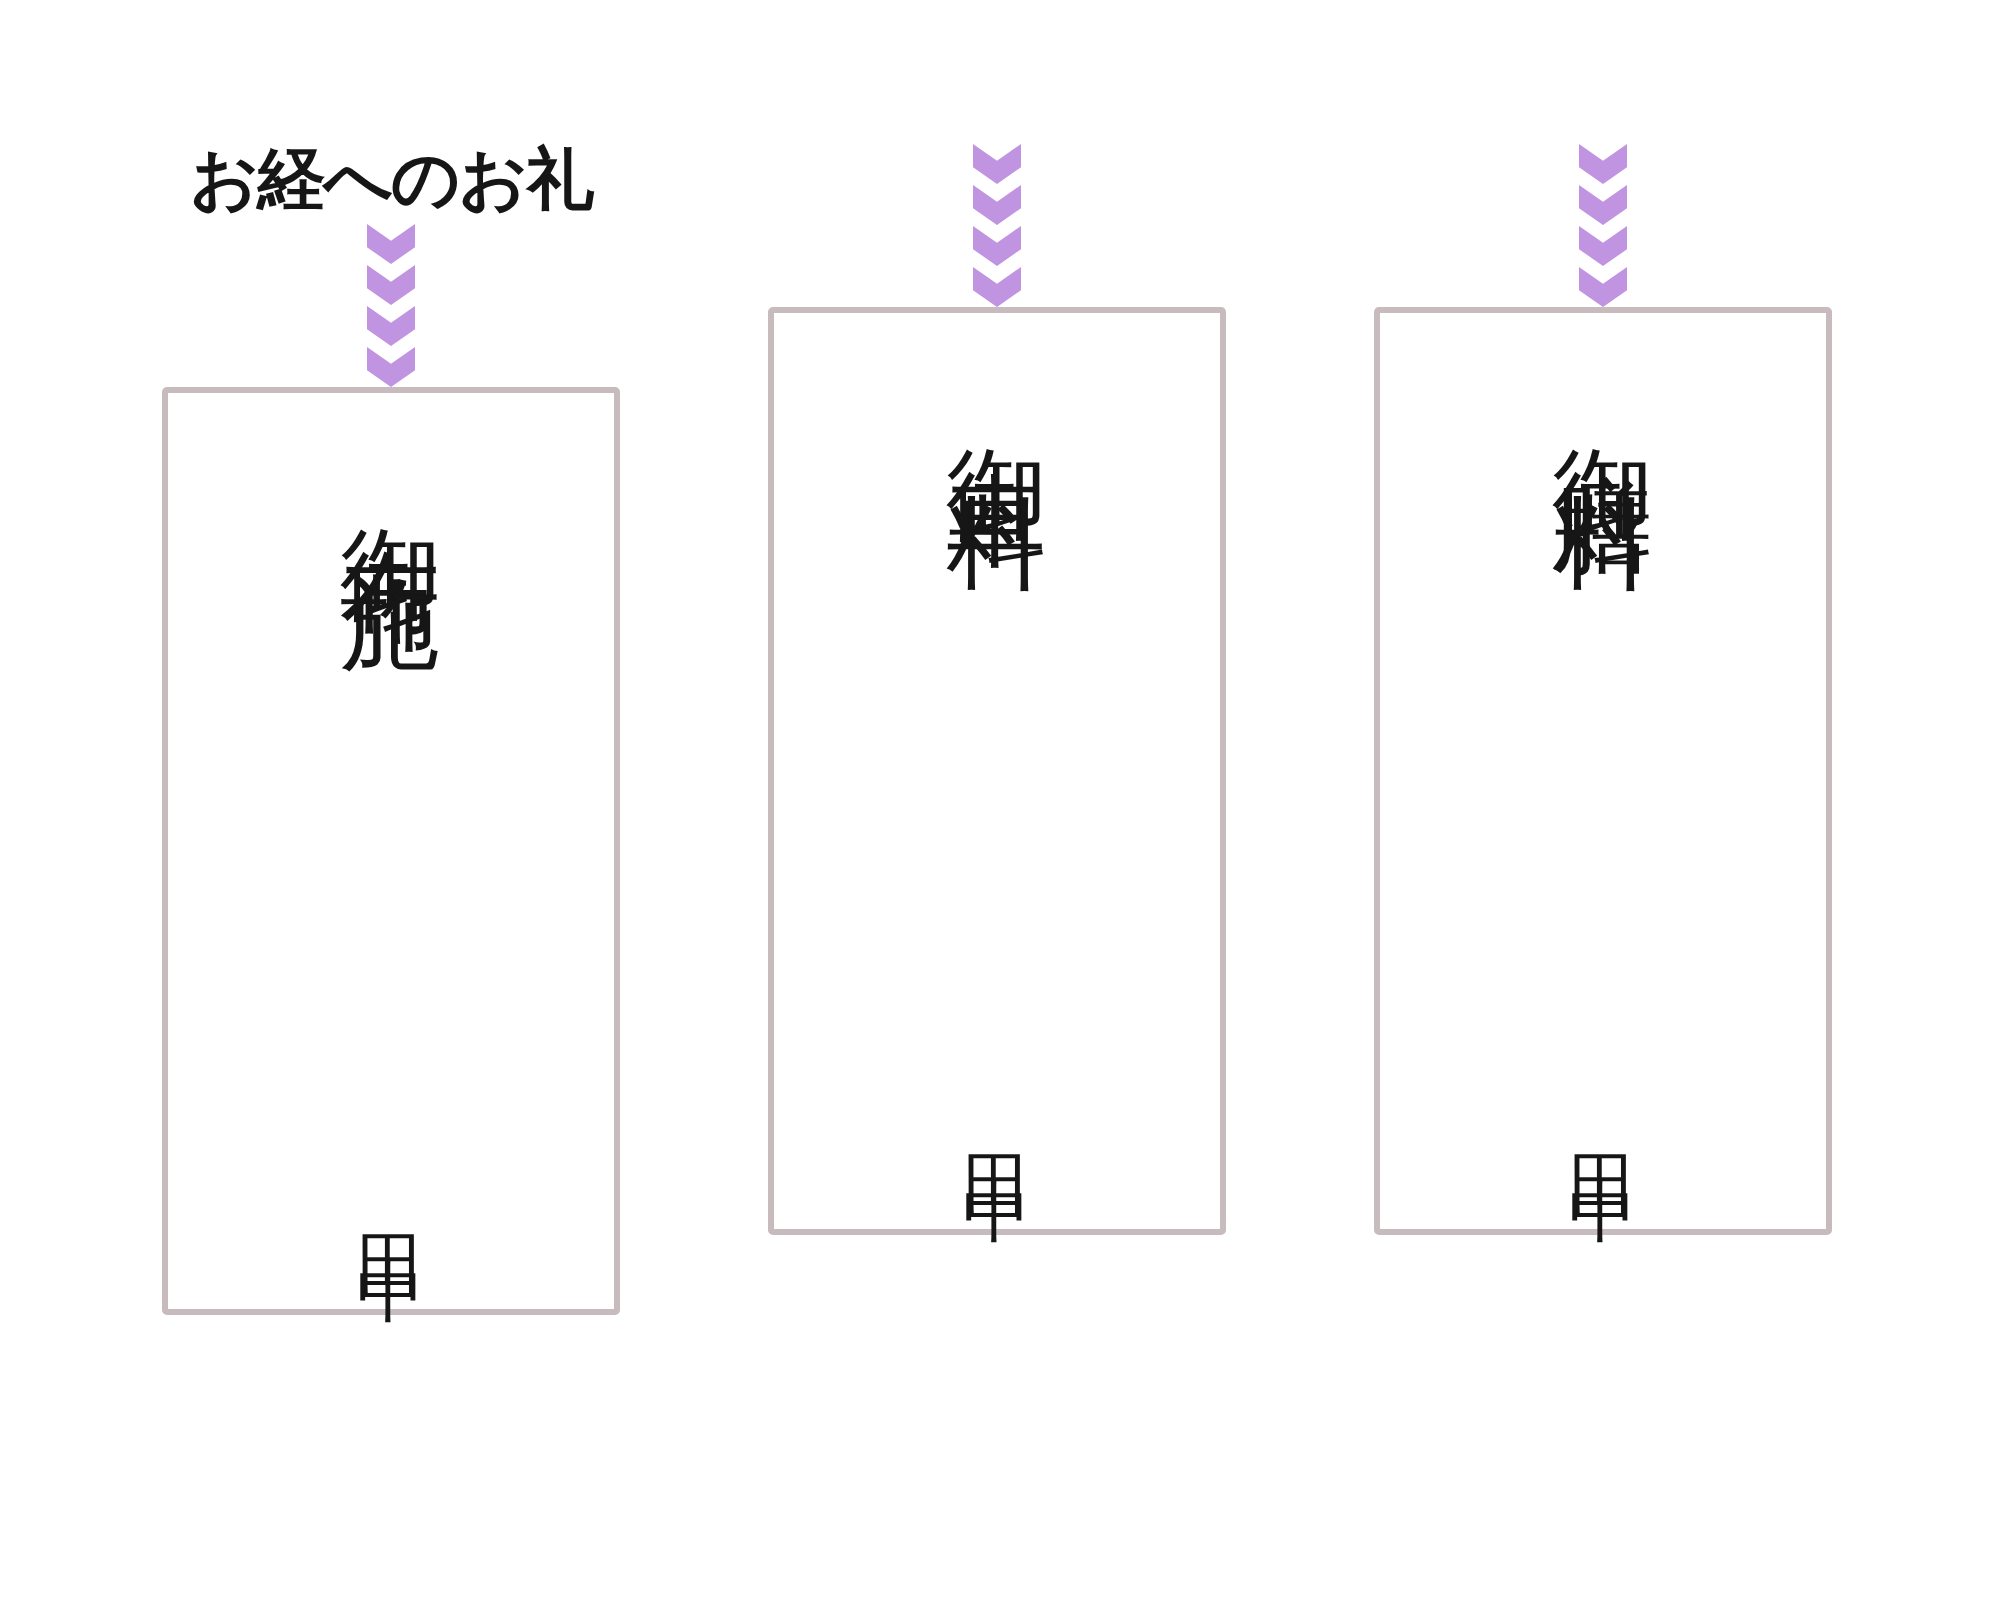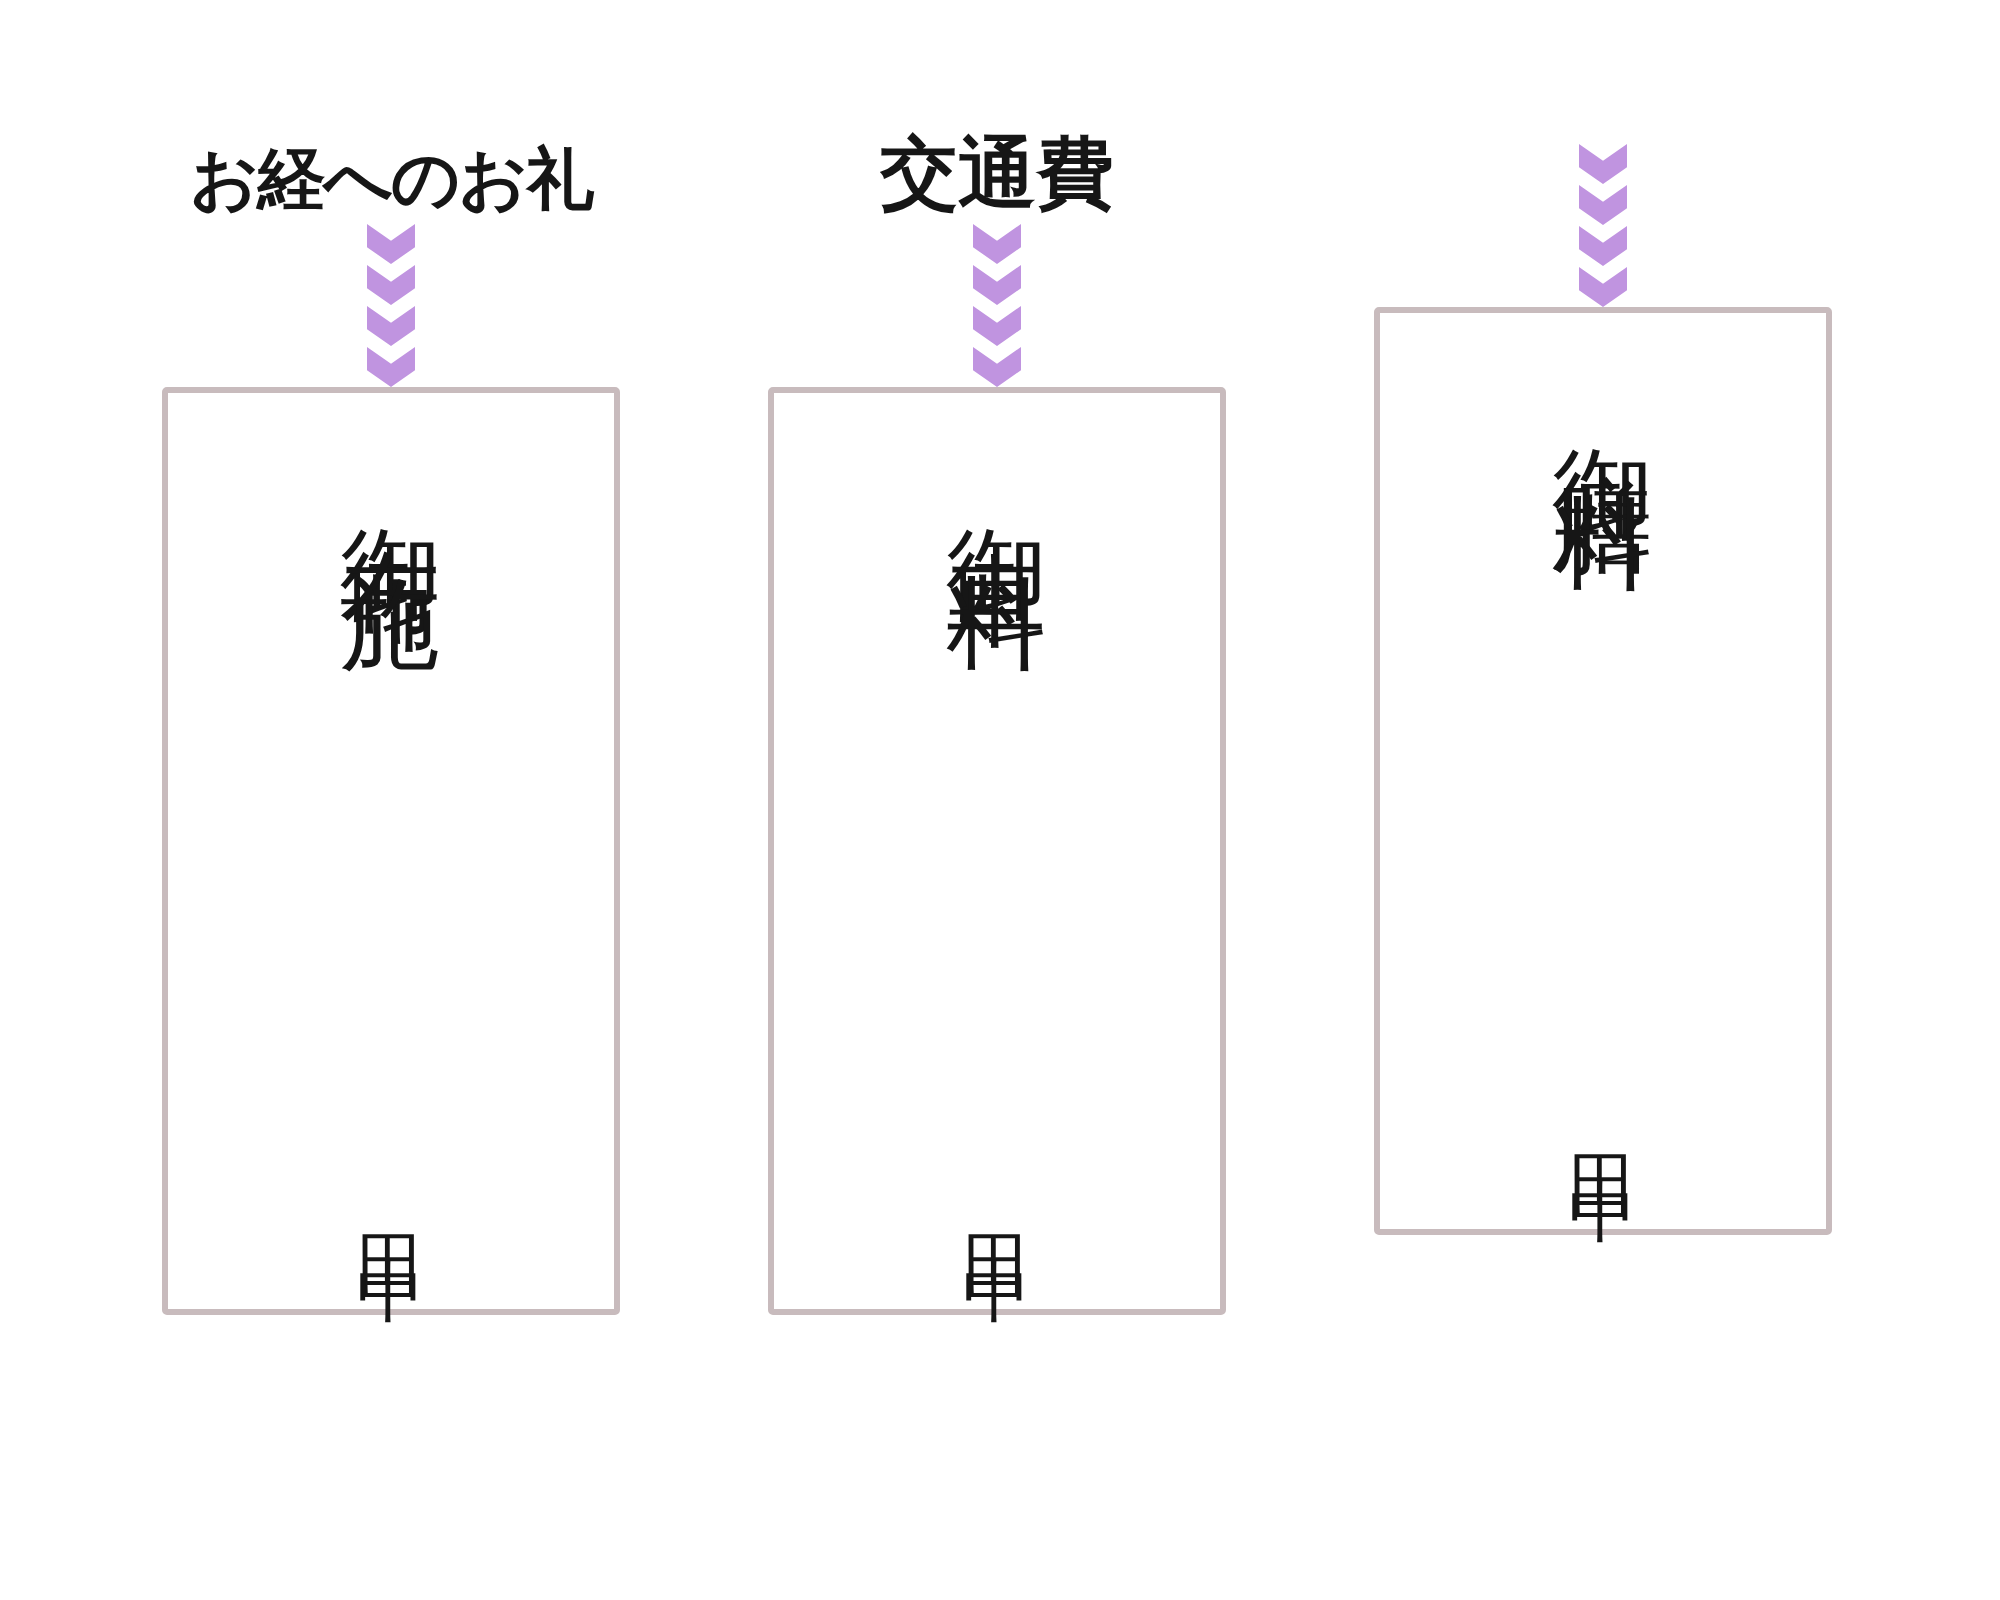--- a/index.html
+++ b/index.html
@@ -107,23 +107,20 @@
       <span class="chev"></span>
       <span class="chev"></span>
     </div>
     <div class="envelope">
       <div class="envelope-title vtext">御布施</div>
       <div class="envelope-name vtext">田中</div>
     </div>
   </section>
 
   <section class="column">
-    <div class="label-box">
-      <div class="label label--short">交通費</div>
-    </div>
     <div class="arrow">
       <span class="chev"></span>
       <span class="chev"></span>
       <span class="chev"></span>
       <span class="chev"></span>
     </div>
     <div class="envelope">
       <div class="envelope-title vtext">御車料</div>
       <div class="envelope-name vtext">田中</div>
     </div>

